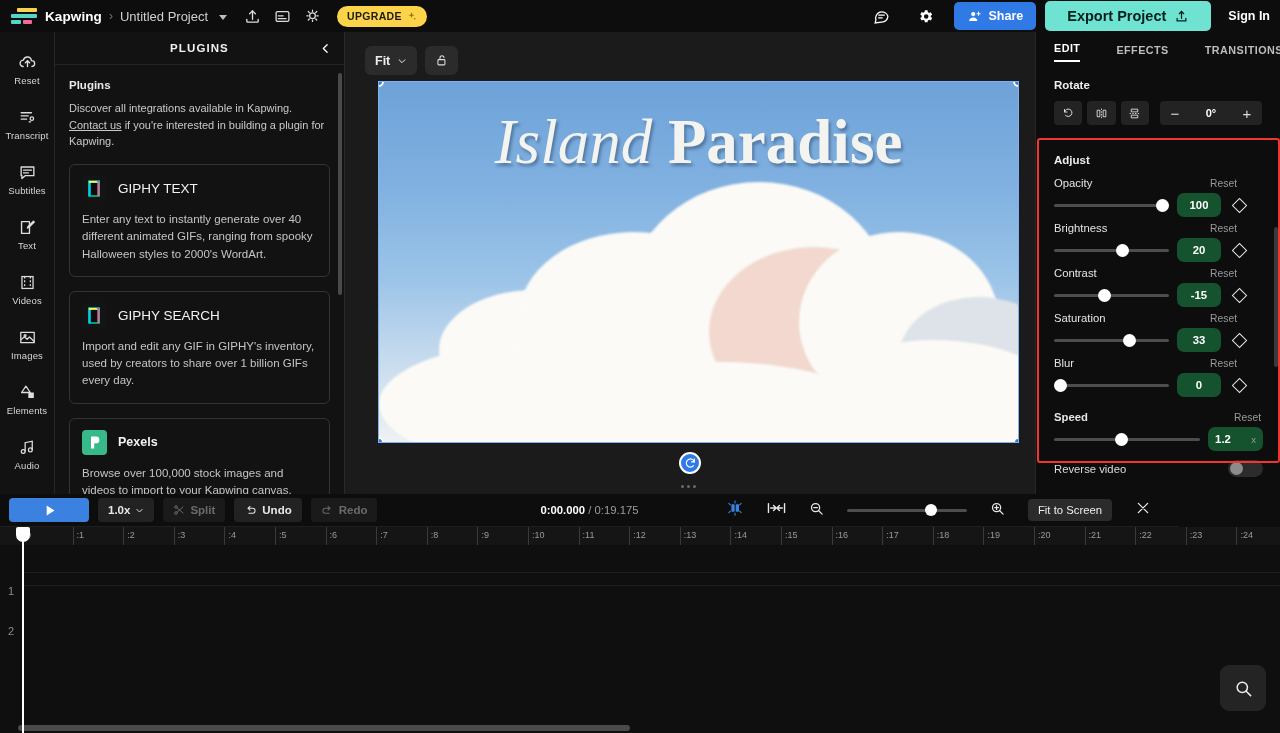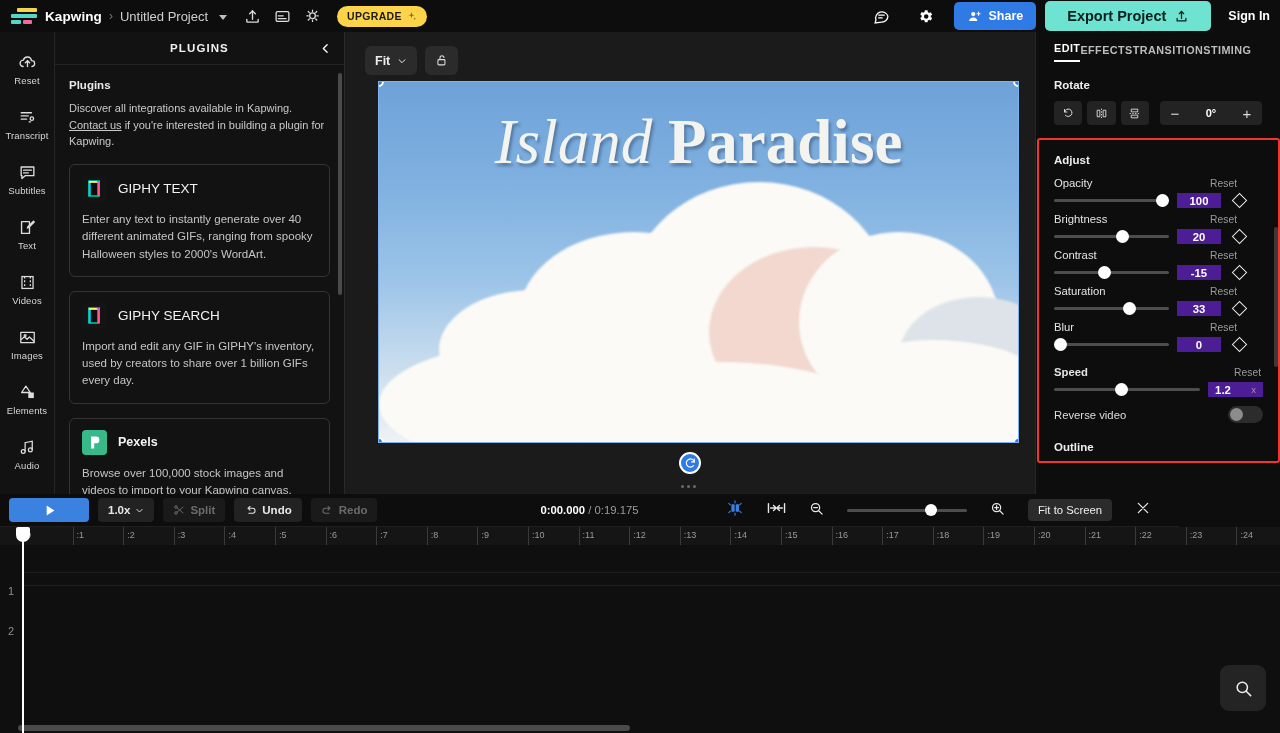--- a/index.html
+++ b/index.html
@@ -135,21 +135,21 @@
     display: flex; align-items: center; justify-content: center;
   }
   .stage-dots { position: absolute; left: 50%; margin-left: -9px; bottom: 6px; display: flex; gap: 3px; }
   .stage-dots i { width: 3px; height: 3px; border-radius: 50%; background: #6a6a6a; }
 
   
   .right {
     position: absolute; right: 0; top: 32px; width: 245px; height: 462px;
     background: #0d0d0d; border-left: 1px solid #262626;
   }
-  .rtabs { display: flex; height: 30px; align-items: flex-end; padding-left: 18px; gap: 0; }
+  .rtabs { display: flex; height: 30px; align-items: flex-end; padding-left: 18px; gap: 36px; }
   .rtab { font-size: 10.8px; color: #bdbdbd; font-weight: bold; letter-spacing: .45px; padding-bottom: 6px; }
   .rtab.on { color: #fff; border-bottom: 2.5px solid #fff; }
   .rsec-label { font-size: 11.5px; font-weight: bold; color: #eee; }
   .rotate-row { display: flex; gap: 5px; padding: 0 18px; margin-top: 8px; }
   .rbtn { width: 31px; height: 24px; background: #232323; border-radius: 4px; display:flex; align-items:center; justify-content:center; }
   .rstepper { display: flex; align-items: center; background: #232323; border-radius: 4px; margin-left: 6px; height: 24px; }
   .rstep-b { width: 30px; height: 24px; display: flex; align-items: center; justify-content: center; color: #ddd; font-size: 15px; }
   .rstep-v { width: 42px; text-align: center; font-size: 11px; font-weight: bold; color: #fff; }
 
   .hl-box {
@@ -161,21 +161,21 @@
   .ctrl-top { display: flex; align-items: baseline; }
   .ctrl-name { font-size: 11.3px; color: #e4e4e4; }
   .ctrl-name.bold { font-weight: bold; }
   .ctrl-reset { margin-left: auto; font-size: 10.3px; color: #9a9a9a; margin-right: 26px; }
   .ctrl-reset.sp { margin-right: 2px; }
   .ctrl-row { display: flex; align-items: center; margin-top: 4px; gap: 8px; }
   .slider { position: relative; width: 115px; height: 14px; display: flex; align-items: center; }
   .slider .track { position: absolute; left: 0; right: 0; height: 3px; background: #4d4d4d; border-radius: 2px; }
   .slider .knob { position: absolute; width: 13px; height: 13px; border-radius: 50%; background: #fff; }
   .numbox {
-    width: 44px; height: 15px; background: #4c1d95; border-radius: 0;
+    width: 44px; height: 24px; background: #14532d; border-radius: 7px;
     display: flex; align-items: center; justify-content: center;
     font-size: 11.3px; font-weight: bold; color: #fff;
   }
   .numbox.wide { width: 56px; justify-content: space-between; padding: 0 7px; }
   .numbox .unit { font-size: 9.5px; color: #9a9a9a; font-weight: normal; }
   .diamond { width: 11px; height: 11px; border: 1.6px solid #e6e6e6; transform: rotate(45deg); margin-left: 5px; }
   .spacer8 { height: 9px; }
   .toggle-row { padding: 0 18px; display: flex; align-items: center; margin-top: 9px; }
   .toggle-label { font-size: 11.3px; color: #dcdcdc; }
   .toggle { margin-left: auto; width: 35px; height: 17px; border-radius: 9px; background: #2c2c2c; position: relative; }

